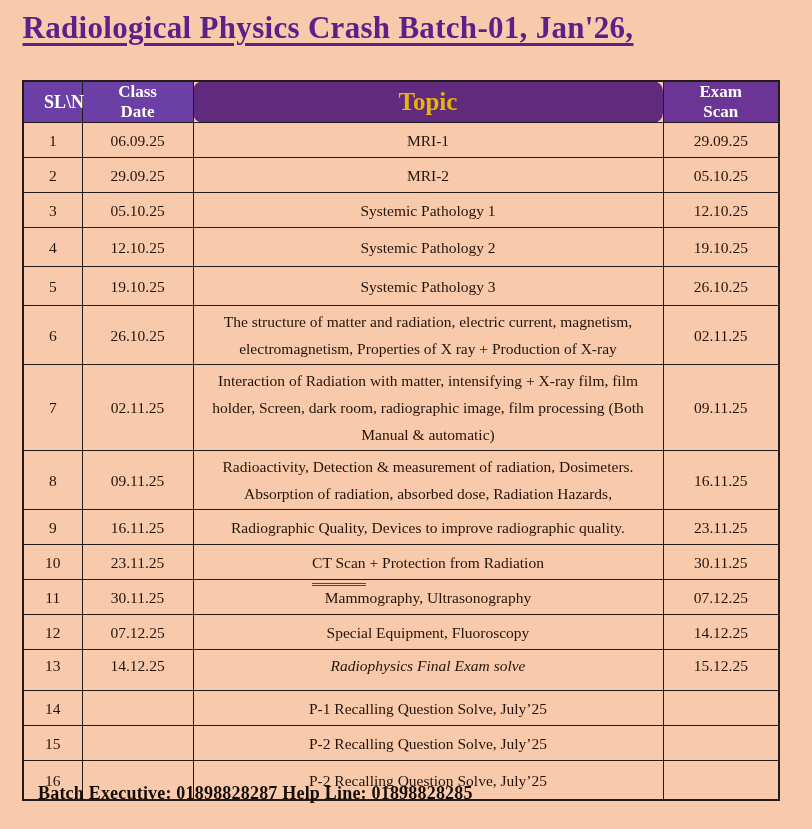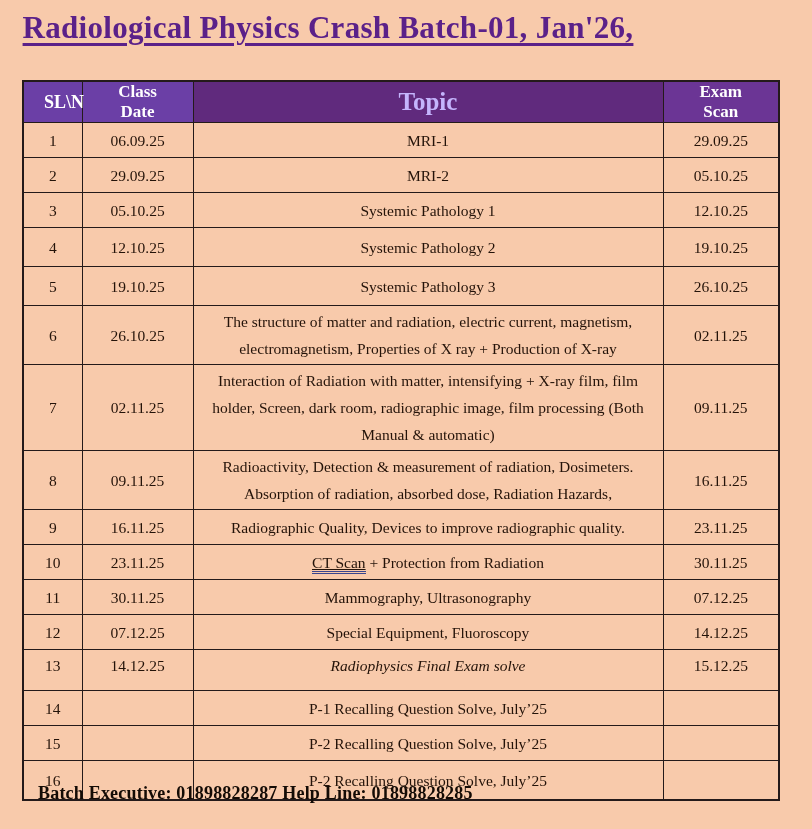--- a/index.html
+++ b/index.html
@@ -51,42 +51,41 @@
     height: 30px;
     color: #ffffff;
     font-weight: bold;
     font-size: 17px;
     text-align: center;
     vertical-align: middle;
     padding: 0 20px;
   }
   th.h-sl    { background: #6b3fa6; font-size: 18px; }
   th.h-class { background: #6b3fa6; }
-  th.h-topic { background: #602a7d; color: #c4b5fd; font-size: 25px; }
+  th.h-topic { background: #602a7d; color: #eab308; font-size: 25px; border-radius: 10px; }
   th.h-exam  { background: #6b3595; }
 
   tbody td {
     height: 30px;
     font-size: 15.5px;
     line-height: 27px;
     text-align: center;
     vertical-align: middle;
     padding: 2px 8px;
     color: #241309;
   }
   tbody tr:nth-child(4) td,
   tbody tr:nth-child(5) td  { height: 34px; }
   tbody tr:nth-child(13) td { height: 36px; vertical-align: top; }
   tbody tr:nth-child(16) td { height: 34px; }
 
   .topic-italic { font-style: italic; }
   .underline-double {
     border-bottom: 3px double #39458f;
-    padding-bottom: 0px;
-    text-decoration: underline;
+    padding-bottom: 12px;
   }
   .page-footer {
     position: absolute;
     left: 38px;
     top: 783px;
     font-size: 18px;
     font-weight: bold;
     color: #140b05;
     letter-spacing: 0.2px;
   }

